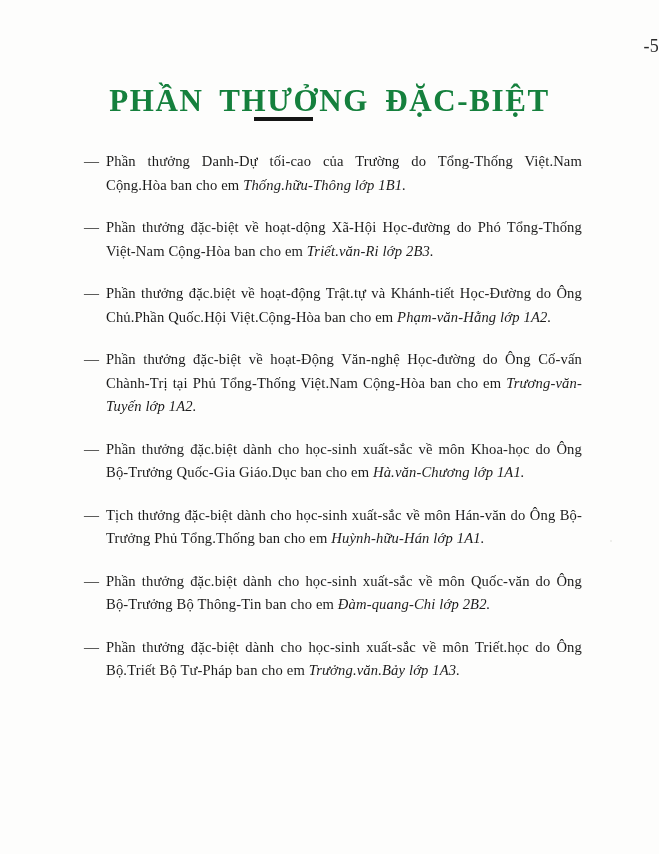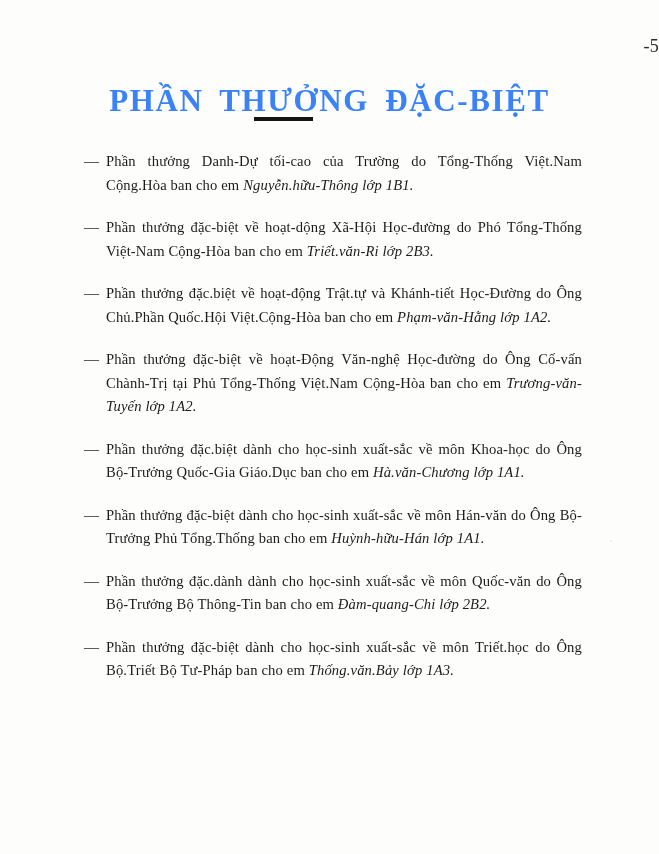--- a/index.html
+++ b/index.html
@@ -36,21 +36,21 @@
   .title {
     position: absolute;
     top: 62px;
     left: 0;
     width: 659px;
     text-align: center;
     font-size: 31px;
     font-weight: 700;
     letter-spacing: 1.6px;
     word-spacing: 7px;
-    color: #3b82f6;
+    color: #15803d;
     font-family: "Liberation Serif", "DejaVu Serif", serif;
   }
   .rule {
     position: absolute;
     top: 117px;
     left: 254px;
     width: 59px;
     height: 4px;
     background: #151515;
   }
@@ -106,21 +106,21 @@
   <div class="folio">-50-</div>
 
   <h1 class="title">PHẦN  THƯỞNG  ĐẶC-BIỆT</h1>
 
   <div class="rule"></div>
 
   <div class="award-list">
 
     <div class="award-item">
       <span class="award-dash">—</span>
-      <span class="award-text"><span>Phần thưởng Danh-Dự tối-cao của Trường do Tổng-Thống Việt.Nam Cộng.Hòa ban cho em </span><i>Nguyễn.hữu-Thông lớp 1B1.</i></span>
+      <span class="award-text"><span>Phần thưởng Danh-Dự tối-cao của Trường do Tổng-Thống Việt.Nam Cộng.Hòa ban cho em </span><i>Thống.hữu-Thông lớp 1B1.</i></span>
     </div>
 
     <div class="award-item">
       <span class="award-dash">—</span>
       <span class="award-text"><span>Phần thưởng đặc-biệt về hoạt-dộng Xã-Hội Học-đường do Phó Tổng-Thống Việt-Nam Cộng-Hòa ban cho em </span><i>Triết.văn-Ri lớp 2B3.</i></span>
     </div>
 
     <div class="award-item">
       <span class="award-dash">—</span>
       <span class="award-text"><span>Phần thưởng đặc.biệt về hoạt-động Trật.tự và Khánh-tiết Học-Đường do Ông Chủ.Phần Quốc.Hội Việt.Cộng-Hòa ban cho em </span><i>Phạm-văn-Hằng lớp 1A2.</i></span>
@@ -131,27 +131,27 @@
       <span class="award-text"><span>Phần thưởng đặc-biệt về hoạt-Động Văn-nghệ Học-đường do Ông Cố-vấn Chành-Trị tại Phủ Tổng-Thống Việt.Nam Cộng-Hòa ban cho em </span><i>Trương-văn-Tuyến lớp 1A2.</i></span>
     </div>
 
     <div class="award-item">
       <span class="award-dash">—</span>
       <span class="award-text"><span>Phần thưởng đặc.biệt dành cho học-sinh xuất-sắc về môn Khoa-học do Ông Bộ-Trưởng Quốc-Gia Giáo.Dục ban cho em </span><i>Hà.văn-Chương lớp 1A1.</i></span>
     </div>
 
     <div class="award-item">
       <span class="award-dash">—</span>
-      <span class="award-text"><span>Phần thưởng đặc-biệt dành cho học-sinh xuất-sắc về môn Hán-văn do Ông Bộ-Trưởng Phủ Tổng.Thống ban cho em </span><i>Huỳnh-hữu-Hán lớp 1A1.</i></span>
+      <span class="award-text"><span>Tịch thưởng đặc-biệt dành cho học-sinh xuất-sắc về môn Hán-văn do Ông Bộ-Trưởng Phủ Tổng.Thống ban cho em </span><i>Huỳnh-hữu-Hán lớp 1A1.</i></span>
     </div>
 
     <div class="award-item">
       <span class="award-dash">—</span>
-      <span class="award-text"><span>Phần thưởng đặc.dành dành cho học-sinh xuất-sắc về môn Quốc-văn do Ông Bộ-Trưởng Bộ Thông-Tin ban cho em </span><i>Đàm-quang-Chi lớp 2B2.</i></span>
+      <span class="award-text"><span>Phần thưởng đặc.biệt dành cho học-sinh xuất-sắc về môn Quốc-văn do Ông Bộ-Trưởng Bộ Thông-Tin ban cho em </span><i>Đàm-quang-Chi lớp 2B2.</i></span>
     </div>
 
     <div class="award-item">
       <span class="award-dash">—</span>
-      <span class="award-text"><span>Phần thưởng đặc-biệt dành cho học-sinh xuất-sắc về môn Triết.học do Ông Bộ.Triết Bộ Tư-Pháp ban cho em </span><i>Thống.văn.Bảy lớp 1A3.</i></span>
+      <span class="award-text"><span>Phần thưởng đặc-biệt dành cho học-sinh xuất-sắc về môn Triết.học do Ông Bộ.Triết Bộ Tư-Pháp ban cho em </span><i>Trưởng.văn.Bảy lớp 1A3.</i></span>
     </div>
 
   </div>
 </div>
 
 </body></html>

